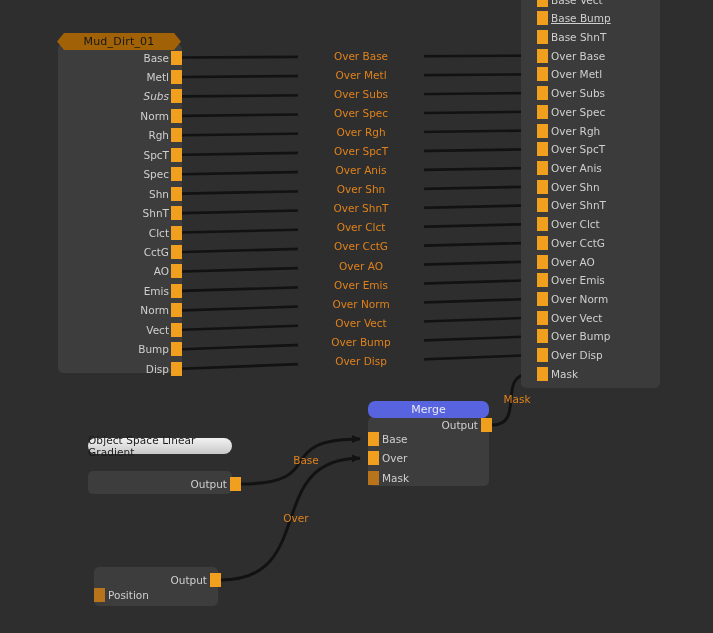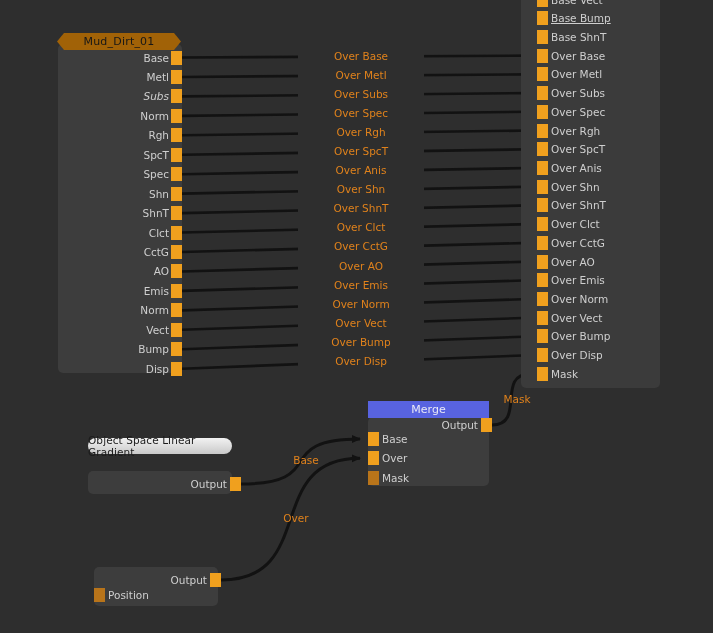--- a/index.html
+++ b/index.html
@@ -160,21 +160,21 @@
       <div class="rlab" style="left: 551px; top: 311.74px;">Over Vect</div>
       <div class="port" style="left: 537px; top: 329.46px;"></div>
       <div class="rlab" style="left: 551px; top: 330.46px;">Over Bump</div>
       <div class="port" style="left: 537px; top: 348.18px;"></div>
       <div class="rlab" style="left: 551px; top: 349.18px;">Over Disp</div>
       <div class="port" style="left: 537px; top: 366.9px;"></div>
       <div class="rlab" style="left: 551px; top: 367.9px;">Mask</div>
     </div>
 
   <div class="node-body" style="left:368px;top:417px;width:121px;height:69px;"></div>
-  <div class="hdr-bar" style="left:368px;top:401px;width:121px;">
+  <div class="hdr-bar" style="left:368px;top:401px;width:121px;border-radius:7px;">
     <span>Merge</span>
   </div>
   <div class="rlab right" style="left:400px;top:419px;width:78px;">Output</div>
   <div class="port" style="left:481px;top:418px;"></div>
   <div id="merge-rows">
       <div class="port" style="left: 368px; top: 432px;"></div>
       <div class="rlab" style="left: 382px; top: 433px;">Base</div>
       <div class="port" style="left: 368px; top: 451.3px;"></div>
       <div class="rlab" style="left: 382px; top: 452.3px;">Over</div>
       <div class="port dark" style="left: 368px; top: 470.6px;"></div>

